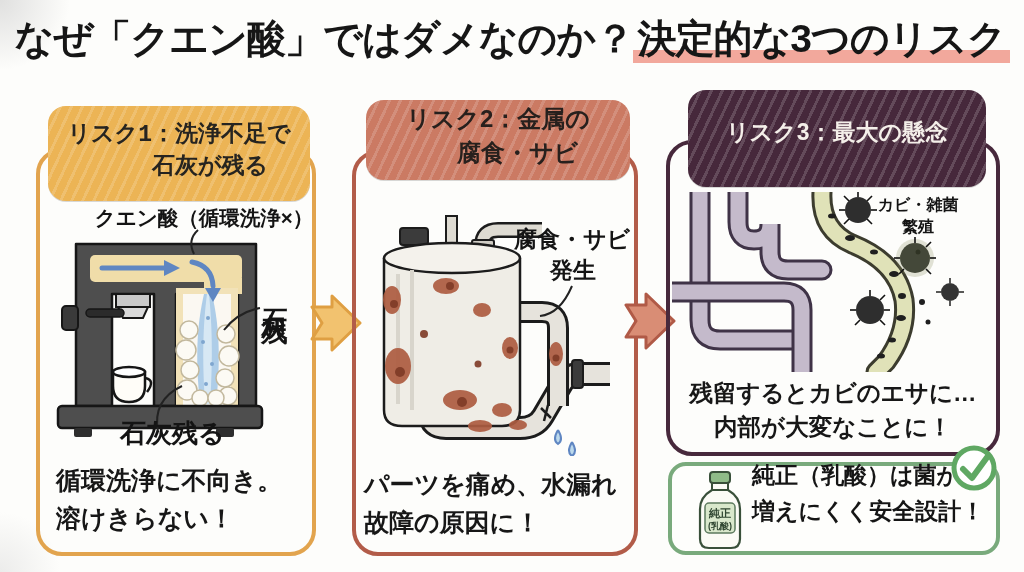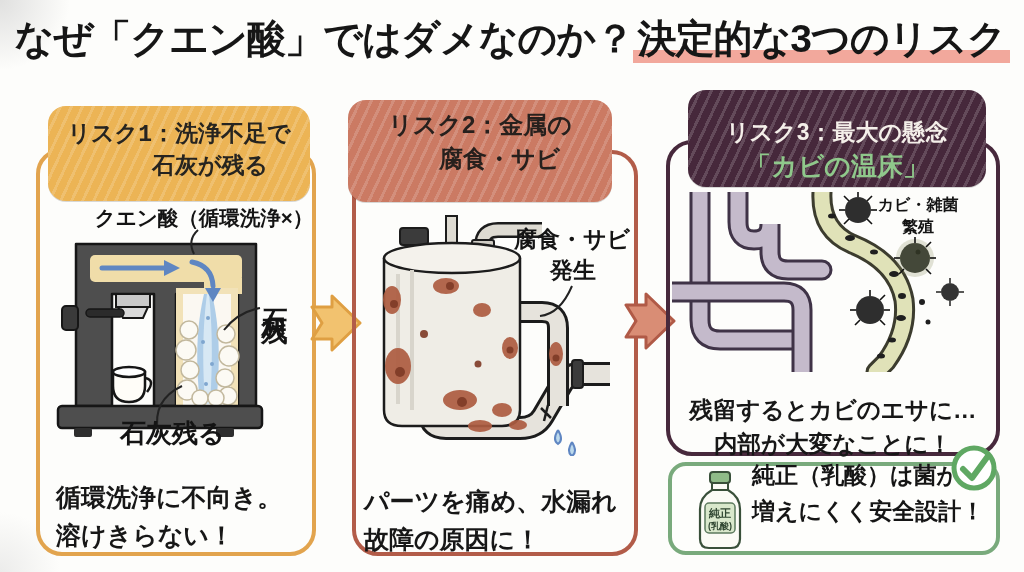--- a/index.html
+++ b/index.html
@@ -32,26 +32,26 @@
   .panel2 { left:352px; top:150px; width:286px; height:406px; border:4px solid #b25c49; }
   .panel3 { left:666px; top:140px; width:334px; height:316px; border:4px solid #47293c; }
 
   .hdr {
     border-radius:18px; text-align:center; font-weight:700;
     background-image:repeating-linear-gradient(115deg, rgba(255,255,255,.16) 0 3px, rgba(0,0,0,0) 3px 10px);
     box-shadow:0 1px 0 rgba(0,0,0,.15);
   }
   .hdr1 { left:48px; top:106px; width:262px; height:95px; background-color:#ecb455; color:#262420; font-size:23px; padding-top:14px; line-height:1.38;font-family:Liberation Mono, monospace; }
   .hdr1 .l2 { text-align:right; padding-right:42px; }
-  .hdr2 { left:348px; top:100px; width:264px; height:102px; background-color:#cb7a63; color:#27201d; font-size:24px; padding-top:8px; line-height:1.42; }
+  .hdr2 { left:366px; top:100px; width:264px; height:80px; background-color:#cb7a63; color:#27201d; font-size:24px; padding-top:2px; line-height:1.42; }
   .hdr2 .l2 { text-align:right; padding-right:52px; }
   .hdr3 { left:688px; top:90px; width:298px; height:97px; background-color:#46283b; color:#f4efe9; font-size:23px; padding-top:26px; line-height:1.4; }
   .hdr3 .l2 { color:#8fc88b; font-size:26px; }
 
-  .caption { font-weight:700; color:#171717; line-height:1.5;margin-top:17px; }
+  .caption { font-weight:700; color:#171717; line-height:1.5; }
   .cap1 { left:56px;  top:462px; width:260px; font-size:25px; }
   .cap2 { left:364px; top:466px; width:272px; font-size:25px; }
   .cap3 { left:666px; top:376px; width:334px; font-size:23.5px; text-align:center; line-height:1.45; }
 
   .small-label { font-weight:700; color:#141414; }
   .lbl-citric  { left:36px; top:204px; width:336px; text-align:center; font-size:20.5px; }
   .lbl-scale-side { left:258px; top:288px; font-size:26px; writing-mode:vertical-rl; text-orientation:upright; letter-spacing:5px; }
   .lbl-scale-bottom { left:120px; top:416px; font-size:26px; }
   .lbl-corrosion { left:478px; top:224px; width:152px; font-size:23px; text-align:right; line-height:1.35; }
   .lbl-corrosion .l2 { padding-right:34px; }
@@ -225,21 +225,20 @@
   <div>故障の原因に！</div>
 </div>
 
 <svg class="abs" style="left:624px; top:292px;" width="52" height="58" viewBox="0 0 52 58">
   <polygon points="2,13 22,13 22,2 50,29 22,56 22,45 2,45 12,29" fill="#d98d75" stroke="#b05a47" stroke-width="3" stroke-linejoin="round"></polygon>
 </svg>
 
 <div class="abs panel panel3"></div>
 <div class="abs hdr hdr3">
   <div>リスク3：最大の懸念</div>
-  <div class="l2">「カビの温床」</div>
 </div>
 
 <svg class="abs" style="left:672px; top:192px;" width="326" height="180" viewBox="0 0 326 180">
 
   <g fill="none" stroke-linecap="round">
     <path d="M28,0 V128 Q28,148 48,148 H120" stroke="#3f3347" stroke-width="21"></path>
     <path d="M28,0 V128 Q28,148 48,148 H120" stroke="#c4bacb" stroke-width="15"></path>
     <path d="M66,0 V30 Q66,48 82,48 Q98,48 98,32 V60 Q98,78 116,78 H150" stroke="#3f3347" stroke-width="21"></path>
     <path d="M66,0 V30 Q66,48 82,48 Q98,48 98,32 V60 Q98,78 116,78 H150" stroke="#c4bacb" stroke-width="15"></path>
     <path d="M0,100 H112 Q130,100 130,118 V180" stroke="#3f3347" stroke-width="21"></path>

